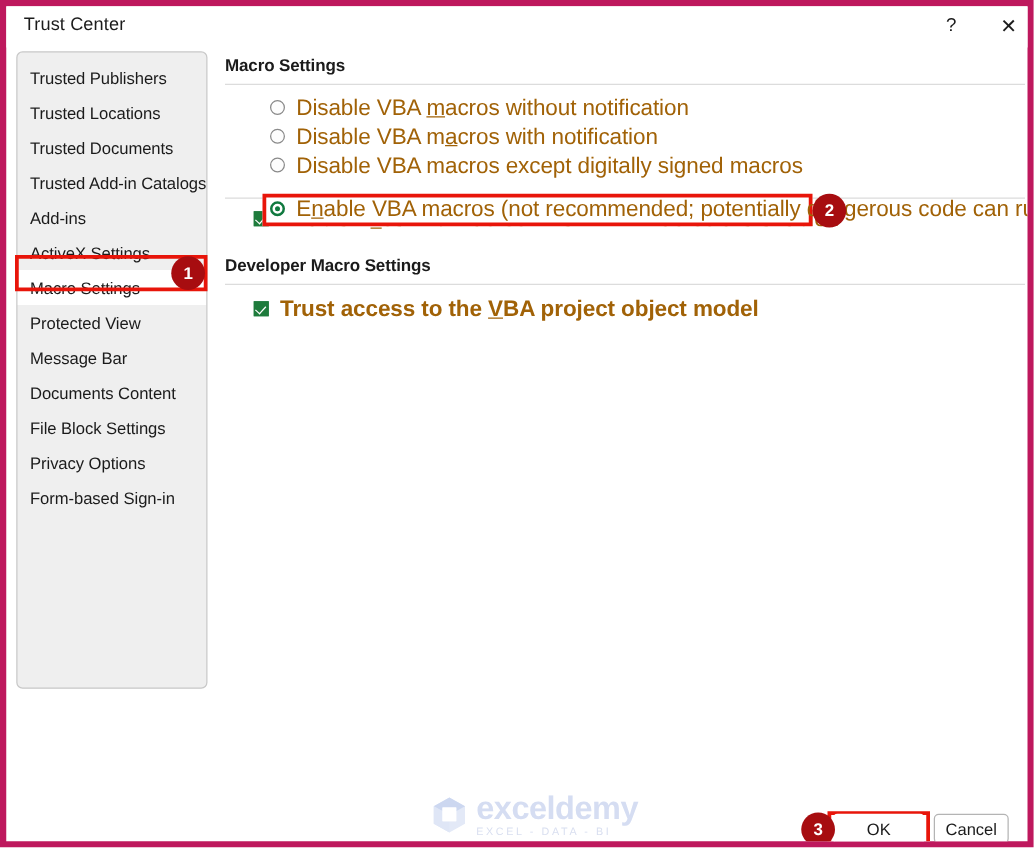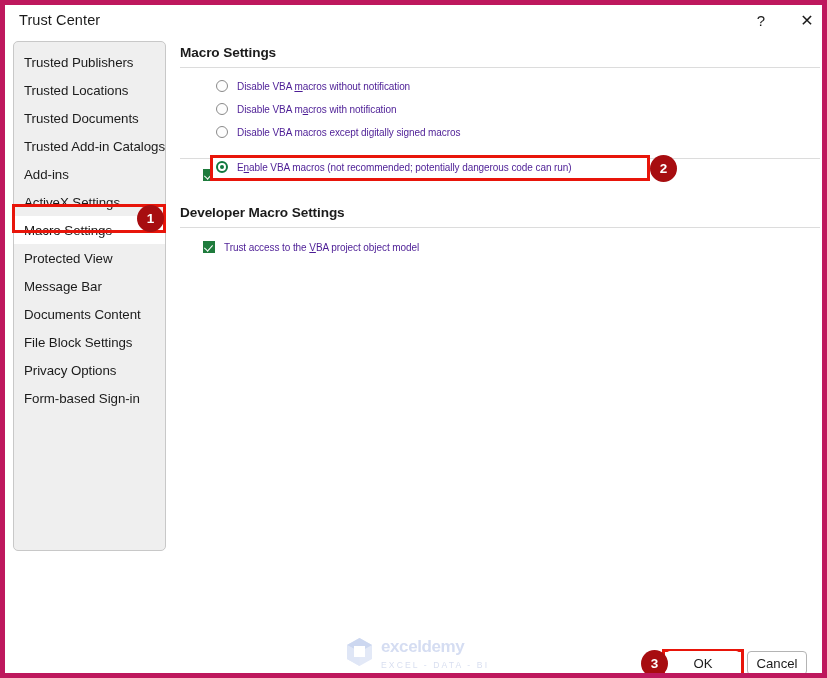--- a/index.html
+++ b/index.html
@@ -80,22 +80,22 @@
     height: 1px;
     background: #dcdcdc;
     margin-top: 7px;
   }
   .opt-row {
     display: flex; align-items: flex-start;
     height: 23px;
     padding-left: 36px;
   }
   .opt-label {
-    font-size: 10px;
-    color: #4c1d95;
+    font-size: 18px;
+    color: #a16207;
     letter-spacing: -.08px;
     line-height: 15px;
     white-space: nowrap;
   }
   .opt-label u { text-decoration: underline; text-underline-offset: 1px; }
 
   
   .radio {
     width: 12px; height: 12px;
     border-radius: 50%;
@@ -189,21 +189,21 @@
 
   
   #watermark {
     position: absolute; left: 340px; top: 629px;
     display: flex; align-items: center;
     opacity: 1;
     user-select: none;
   }
   #wm-text { margin-left: 7px; }
   #wm-name {
-    font-size: 17px; font-weight: bold;
+    font-size: 26px; font-weight: bold;
     color: #d5ddf2; letter-spacing: -.4px;
     line-height: 25px;
   }
   #wm-tag {
     font-size: 8.6px; color: #d9dff0;
     letter-spacing: 2.1px; margin-top: 1px;
   }
 </style>
 </head>
 <body>
@@ -283,21 +283,21 @@
     <div class="rule" style="margin-top:10px;"></div>
 
     <div class="opt-row" style="margin-top:9px; padding-left:23px;">
       <span class="cbox"></span>
       <span class="opt-label">Enable E<u>x</u>cel 4.0 macros when VBA macros are enabled</span>
     </div>
 
     <div class="section-head" style="margin-top:14px;">Developer Macro Settings</div>
     <div class="rule"></div>
 
-    <div class="opt-row" style="margin-top:12px; padding-left:23px;">
+    <div class="opt-row" style="margin-top:12px; padding-left:23px;font-weight:bold;">
       <span class="cbox"></span>
       <span class="opt-label">Trust access to the <u>V</u>BA project object model</span>
     </div>
   </div>
 
   <div class="hl" id="hl-radio"></div>
   <div id="radio-hl-content">
     <span class="radio on"></span>
     <span class="opt-label">E<u>n</u>able VBA macros (not recommended; potentially dangerous code can run)</span>
   </div>

